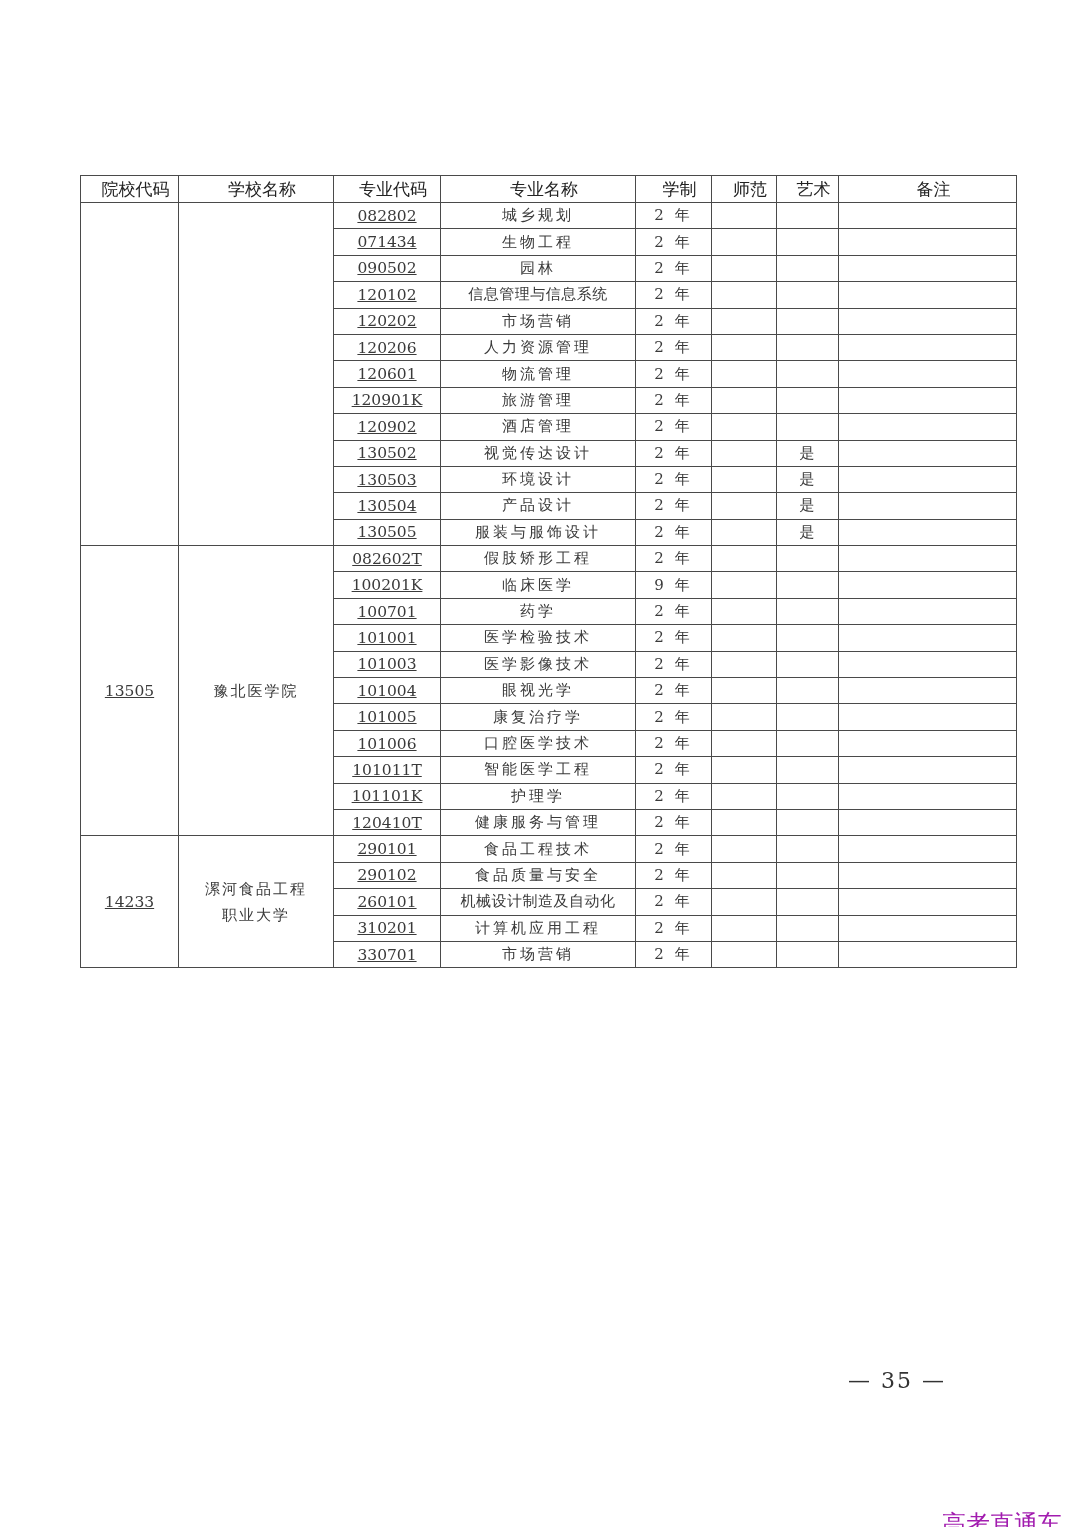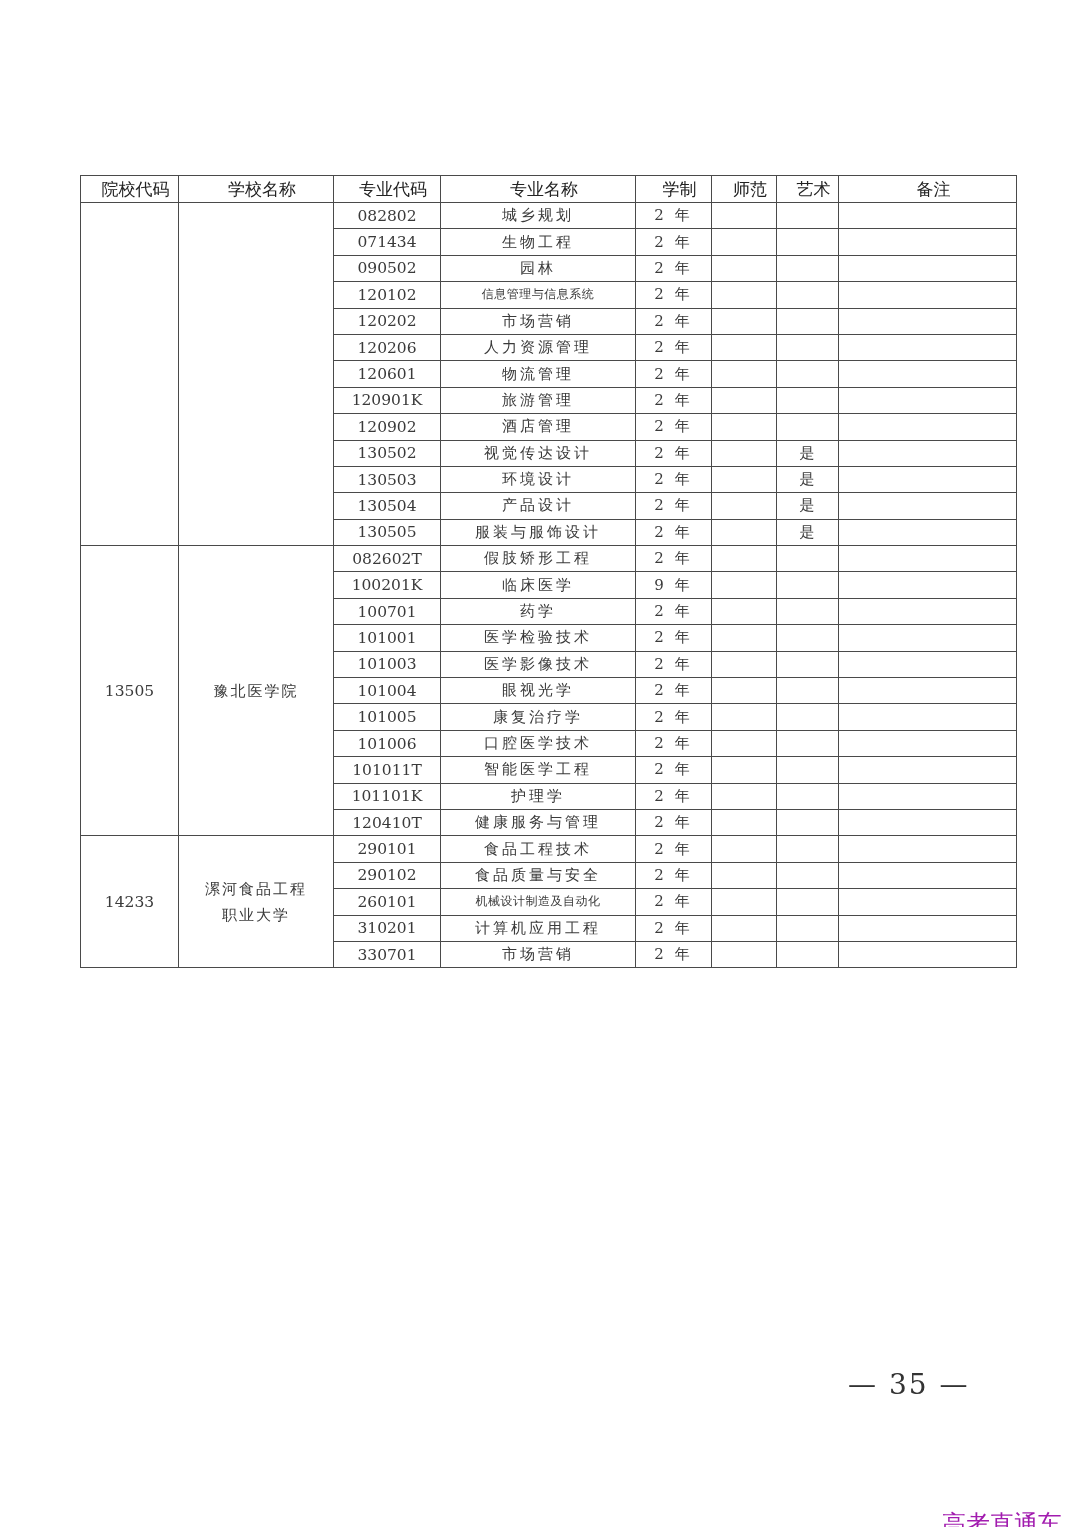--- a/index.html
+++ b/index.html
@@ -39,30 +39,30 @@
       color: #222222;
       letter-spacing: 0px;
       padding-left: 12px;
     }
     .doc-table td {
       height: 25.4px;
       font-size: 15px;
       color: #3a3a3a;
       letter-spacing: 1px;
     }
-    .doc-table td.code { letter-spacing: 0; font-size: 15.5px; }
+    .doc-table td.code { letter-spacing: 0; font-size: 15.5px; text-decoration: underline; }
     .doc-table td.major { letter-spacing: 3px; }
-    .doc-table td.major.long { letter-spacing: 0.5px; font-size: 12px; margin-left: 12px; }
+    .doc-table td.major.long { letter-spacing: 0.5px; font-size: 15px; margin-left: 12px; }
     .doc-table td.school { white-space: normal; line-height: 26px; letter-spacing: 2px; }
     .doc-table td.years { letter-spacing: 3px; margin-top: 31px; }
     .page-number {
       position: absolute;
       left: 848px;
       top: 1368px;
-      font-size: 28px;
+      font-size: 22px;
       color: #333333;
       letter-spacing: 2px;
     }
     .watermark {
       position: absolute;
       left: 942px;
       top: 1472px;
       font-family: "DejaVu Sans", "Liberation Sans", sans-serif;
       font-size: 24px;
       color: #a21caf;

